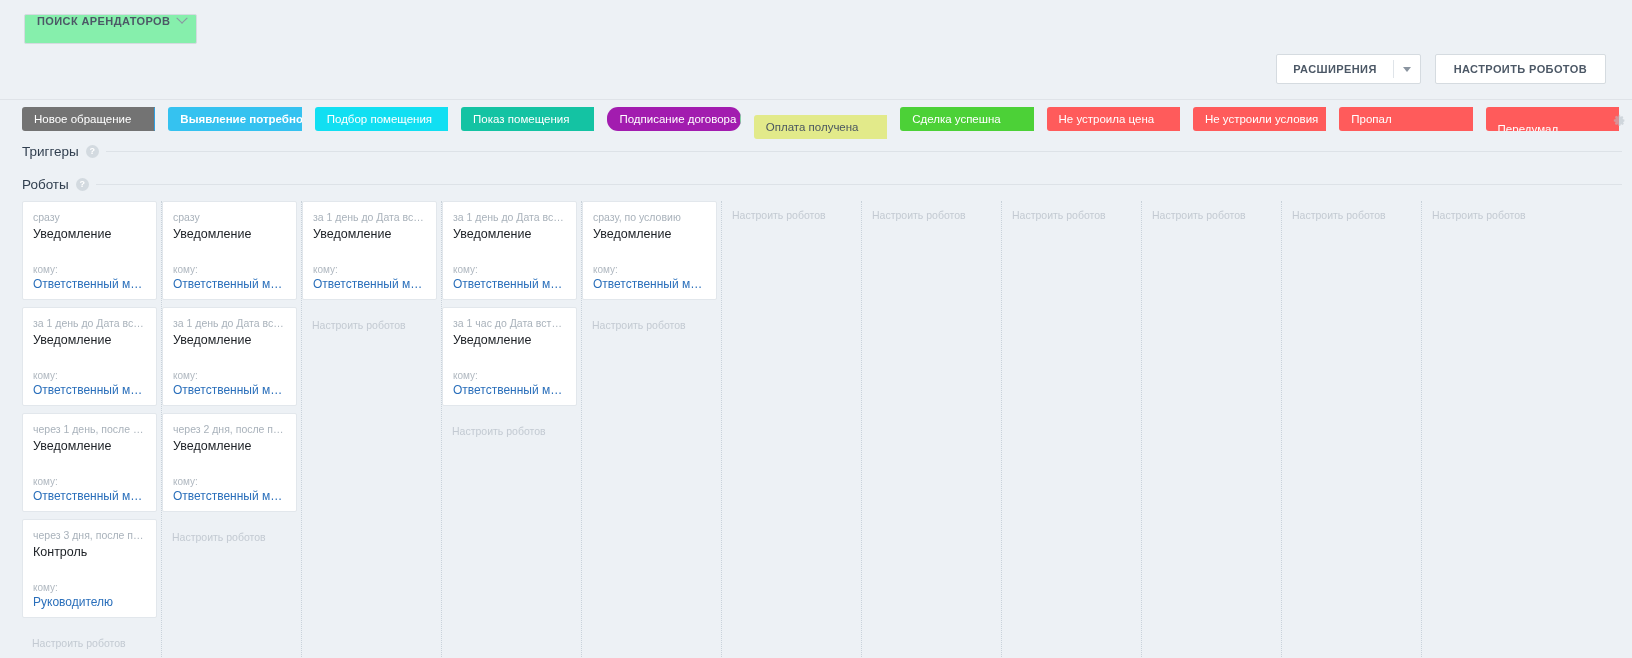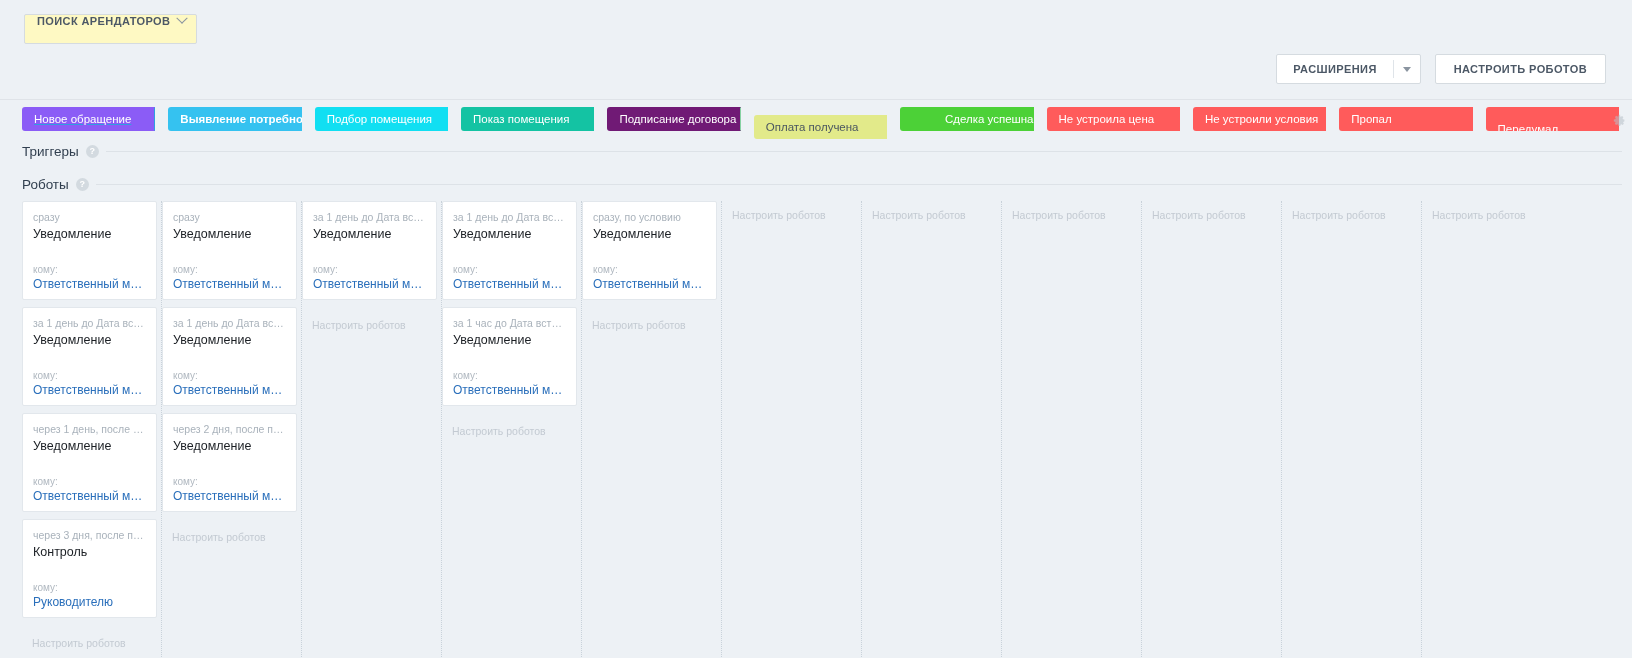--- a/index.html
+++ b/index.html
@@ -10,21 +10,21 @@
     overflow: hidden;
   }
 
   
   .topbar { position: relative; height: 100px; }
 
   .filter-btn {
     position: absolute; left: 24px; top: 14px;
     height: 30px; padding: 0 10px 16px 12px;
     display: flex; align-items: center; gap: 8px;
-    background: #fef9c3; border: 1px solid #d5dbe0; border-radius: 2px;
+    background: #86efac; border: 1px solid #d5dbe0; border-radius: 2px;
     color: #4c5866; font-size: 11px; font-weight: bold; letter-spacing: .4px;
     white-space: nowrap;
   }
   .chev-dn {
     display: inline-block; width: 8px; height: 8px;
     border-right: 1.4px solid #8a94a0; border-bottom: 1.4px solid #8a94a0;
     transform: rotate(45deg) translate(-2px,-2px);
   }
 
   .top-right {
@@ -162,39 +162,39 @@
         <span class="tri-dn"></span>
       </div>
     </div>
     <div class="plain-btn">НАСТРОИТЬ РОБОТОВ</div>
   </div>
 
   <div class="hr-top"></div>
 </div>
 
 <div class="pipeline" id="pipeline">
-    <div class="stage" style="background: #8b5cf6; color: rgb(46, 159, 224); width: 135px; text-decoration: underline;">
+    <div class="stage" style="background: #737373; color: rgb(46, 159, 224); width: 135px;">
       <span class="lbl" style="color: rgb(255, 255, 255);">Новое обращение</span>
     </div>
     <div class="stage" style="background: rgb(53, 194, 240); color: rgb(53, 194, 240); width: 135px;">
       <span class="lbl" style="color: rgb(255, 255, 255); font-weight: bold;">Выявление потребно...</span>
     </div>
     <div class="stage" style="background: rgb(17, 223, 242); color: rgb(17, 223, 242); width: 135px;">
       <span class="lbl" style="color: rgb(255, 255, 255);">Подбор помещения</span>
     </div>
     <div class="stage" style="background: rgb(20, 195, 163); color: rgb(20, 195, 163); width: 135px; text-decoration: underline;">
       <span class="lbl" style="color: rgb(255, 255, 255);">Показ помещения</span>
     </div>
-    <div class="stage" style="background: #701a75; color: rgb(134, 210, 163); width: 135px;">
+    <div class="stage" style="background: #a21caf; color: rgb(134, 210, 163); width: 135px; border-radius: 11px;">
       <span class="lbl" style="color: rgb(255, 255, 255);">Подписание договора</span>
     </div>
     <div class="stage dark" style="background: rgb(226, 234, 138); color: rgb(226, 234, 138); width: 135px; margin-top: 8px;">
       <span class="lbl" style="color: rgb(74, 86, 96);">Оплата получена</span>
     </div>
-    <div class="stage" style="background: rgb(76, 209, 55); color: rgb(76, 209, 55); width: 135px; justify-content: flex-end;">
+    <div class="stage" style="background: rgb(76, 209, 55); color: rgb(76, 209, 55); width: 135px;">
       <span class="lbl" style="color: rgb(255, 255, 255);">Сделка успешна</span>
     </div>
     <div class="stage" style="background: rgb(255, 91, 91); color: rgb(255, 91, 91); width: 135px;">
       <span class="lbl" style="color: rgb(255, 255, 255); text-align: right;">Не устроила цена</span>
     </div>
     <div class="stage" style="background: rgb(255, 91, 91); color: rgb(255, 91, 91); width: 135px;">
       <span class="lbl" style="color: rgb(255, 255, 255);">Не устроили условия</span>
     </div>
     <div class="stage" style="background: rgb(255, 91, 91); color: rgb(255, 91, 91); width: 135px;">
       <span class="lbl" style="color: rgb(255, 255, 255);">Пропал</span>

